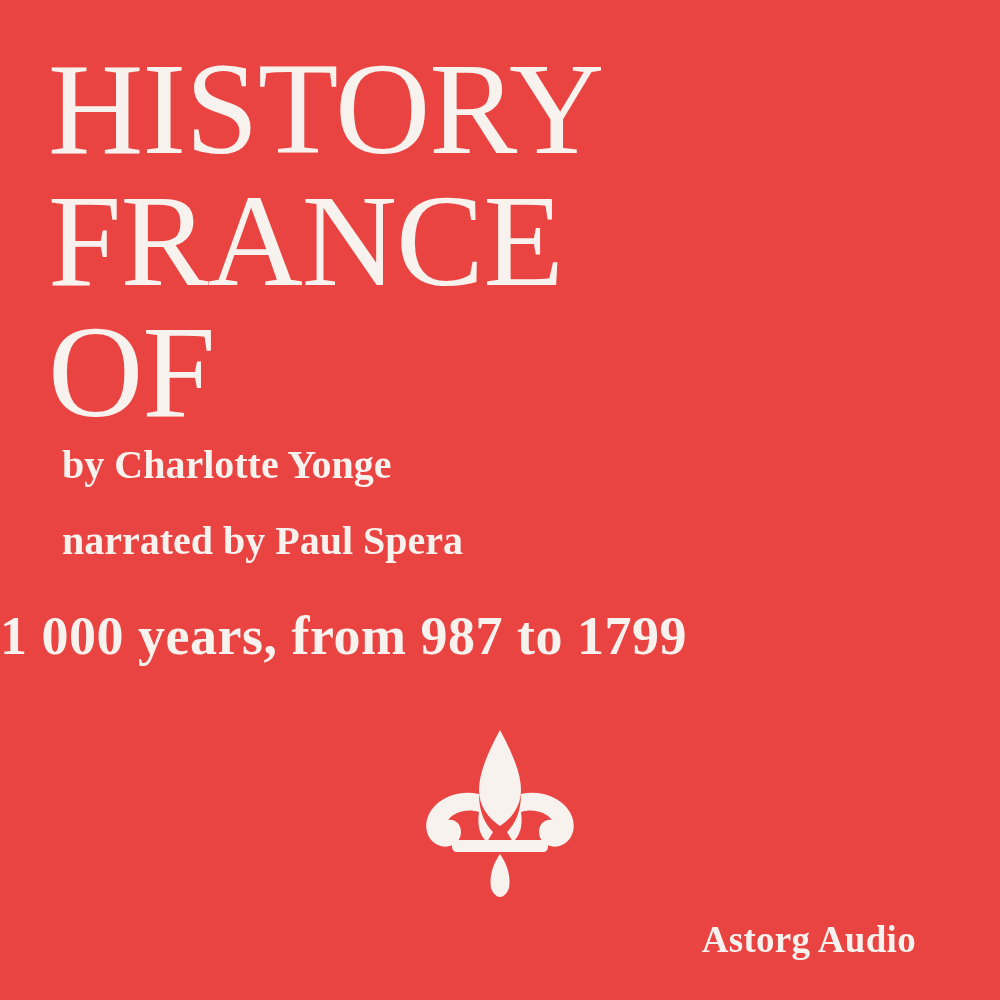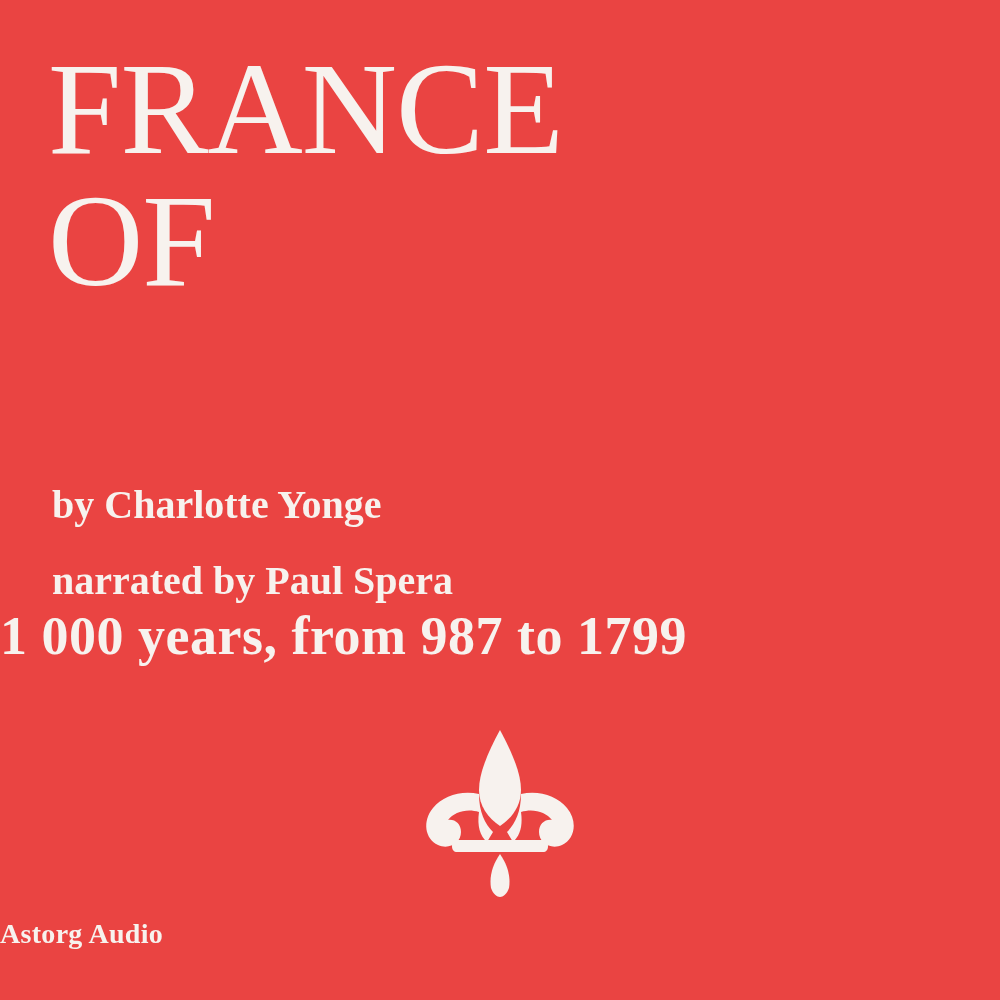--- a/index.html
+++ b/index.html
@@ -34,24 +34,23 @@
     letter-spacing: -1px;
     font-weight: 400;
     margin: 0 0 18px 0;
     white-space: nowrap;
   }
   .title-line:last-child {
     margin-bottom: 0;
   }
   .credits {
     position: absolute;
-    left: 52px;
+    left: 62px;
     top: 440px;
     width: 904px;
-    margin-top: 40px;
   }
   .credit-author {
     font-family: "Liberation Serif", serif;
     color: #f7f2ee;
     font-size: 40px;
     font-weight: 700;
     line-height: 1.25;
     margin: 0 0 26px 0;
   }
   .credit-narrator {
@@ -80,34 +79,35 @@
     top: 728px;
     transform: translateX(-50%);
     width: 190px;
     height: 170px;
   }
   .publisher {
     position: absolute;
     left: 0;
     top: 918px;
     width: 916px;
-    text-align: left;
+    text-align: right;
     font-family: "Liberation Serif", serif;
     color: #f7f2ee;
-    font-size: 28px;
+    font-size: 37px;
     font-weight: 700;
     letter-spacing: 0.3px;
   }
 </style>
 </head>
 <body>
 
 <div class="cover">
 
   <div class="title-block">
+    <div class="title-line">HISTORY</div>
     <div class="title-line">FRANCE</div>
     <div class="title-line">OF</div>
   </div>
 
   <div class="credits">
     <div class="credit-author">by Charlotte Yonge</div>
     <div class="credit-narrator">narrated by Paul Spera</div>
   </div>
 
   <div class="subtitle">1 000 years, from 987 to 1799</div>

